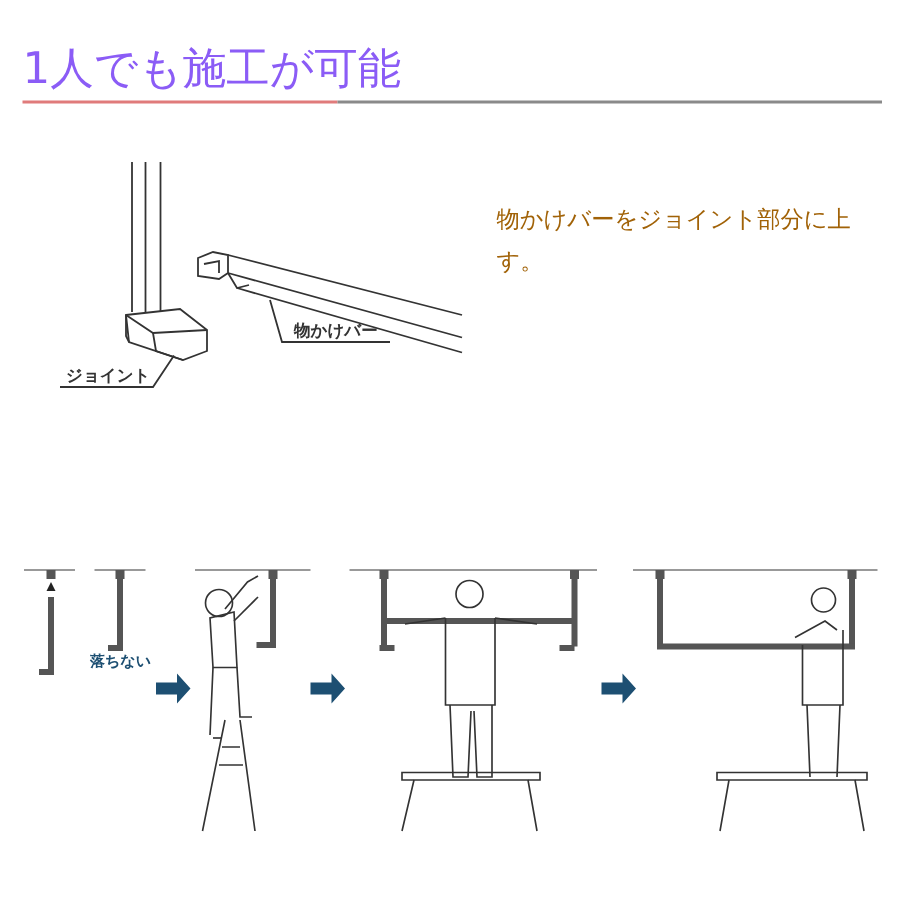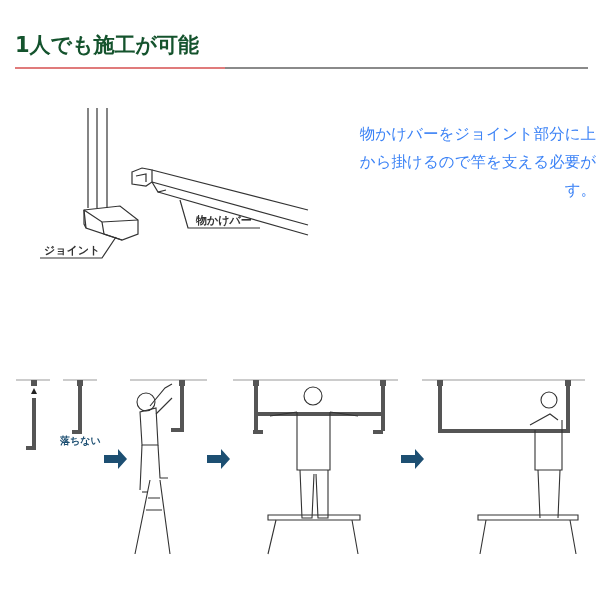--- a/index.html
+++ b/index.html
@@ -1,40 +1,39 @@
 <!DOCTYPE html>
 <html><head>
 <meta charset="utf-8">
 <style>
   html, body { margin: 0; padding: 0; background: #ffffff; }
   body { width: 600px; height: 600px; position: relative; overflow: hidden;
          font-family: "DejaVu Sans", "Liberation Sans", sans-serif; color: #333; }
-  .heading { position: absolute; left: 15px; top: 30px; font-size: 21px; font-weight: bold;
-             color: #14532d; letter-spacing: 0px; line-height: 30px; }
+  .heading { position: absolute; left: 15px; top: 30px; font-size: 29px; font-weight: normal;
+             color: #8b5cf6; letter-spacing: 0px; line-height: 30px; }
   .rule { position: absolute; top: 67px; height: 2px; }
   .rule-red { left: 15px; width: 210px; background: #e07b7b; }
   .rule-gray { left: 225px; width: 363px; background: #8a8a8a; }
-  .desc { position: absolute; left: 331px; top: 120px; width: 265px; font-size: 15.5px;
-          line-height: 28px; color: #3b82f6; text-align: right; }
+  .desc { position: absolute; left: 331px; top: 132px; width: 265px; font-size: 15.5px;
+          line-height: 28px; color: #a16207; }
   .desc div { white-space: nowrap; }
   svg { position: absolute; }
   .lbl { font-size: 11px; fill: #333; font-weight: bold; }
   .blue { fill: #1d4f72; }
   .rod { fill: #555; }
 </style>
 </head>
 <body>
 
 <div class="heading">1人でも施工が可能</div>
 <div class="rule rule-red"></div>
 <div class="rule rule-gray"></div>
 
 <div class="desc">
   <div>物かけバーをジョイント部分に上</div>
-  <div>から掛けるので竿を支える必要が</div>
   <div>す。</div>
 </div>
 
 <svg width="300" height="180" style="left:20px;top:100px;" viewBox="0 0 300 180">
   <g fill="none" stroke="#333" stroke-width="1.2">
 
     <line x1="68" y1="8" x2="68" y2="108"></line>
     <line x1="77" y1="8" x2="77" y2="108"></line>
     <line x1="87" y1="8" x2="87" y2="108"></line>
 

